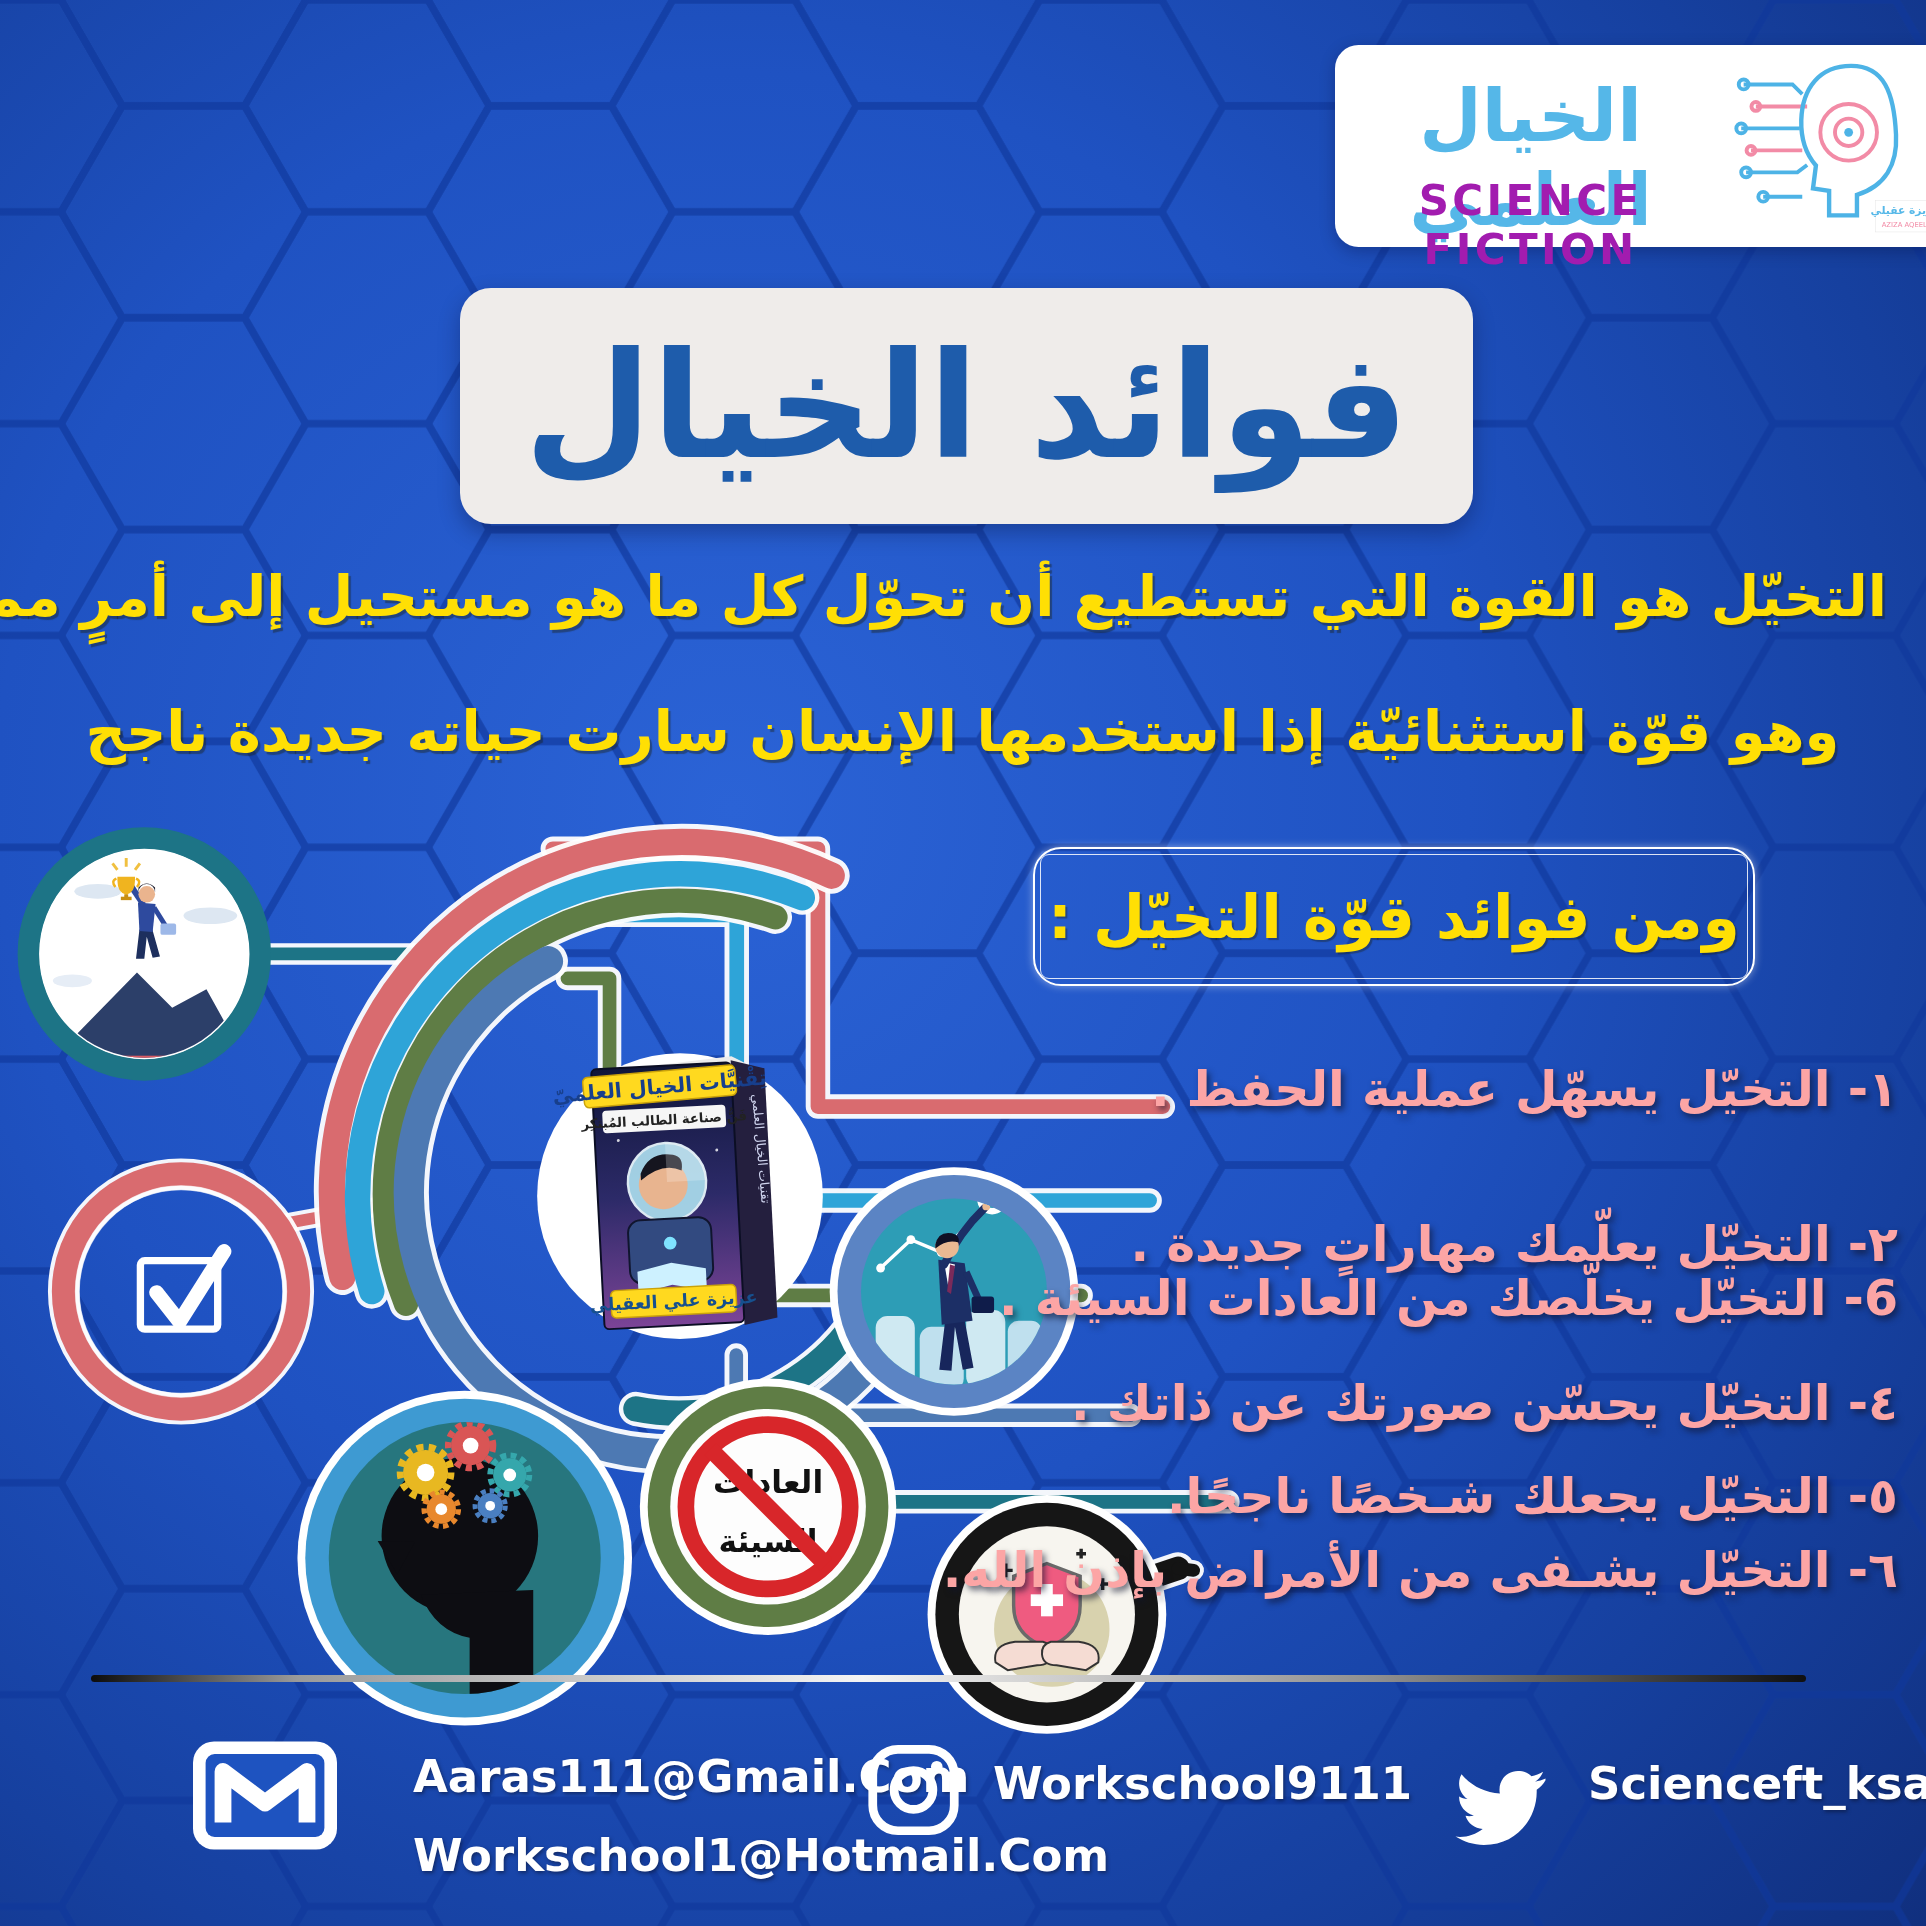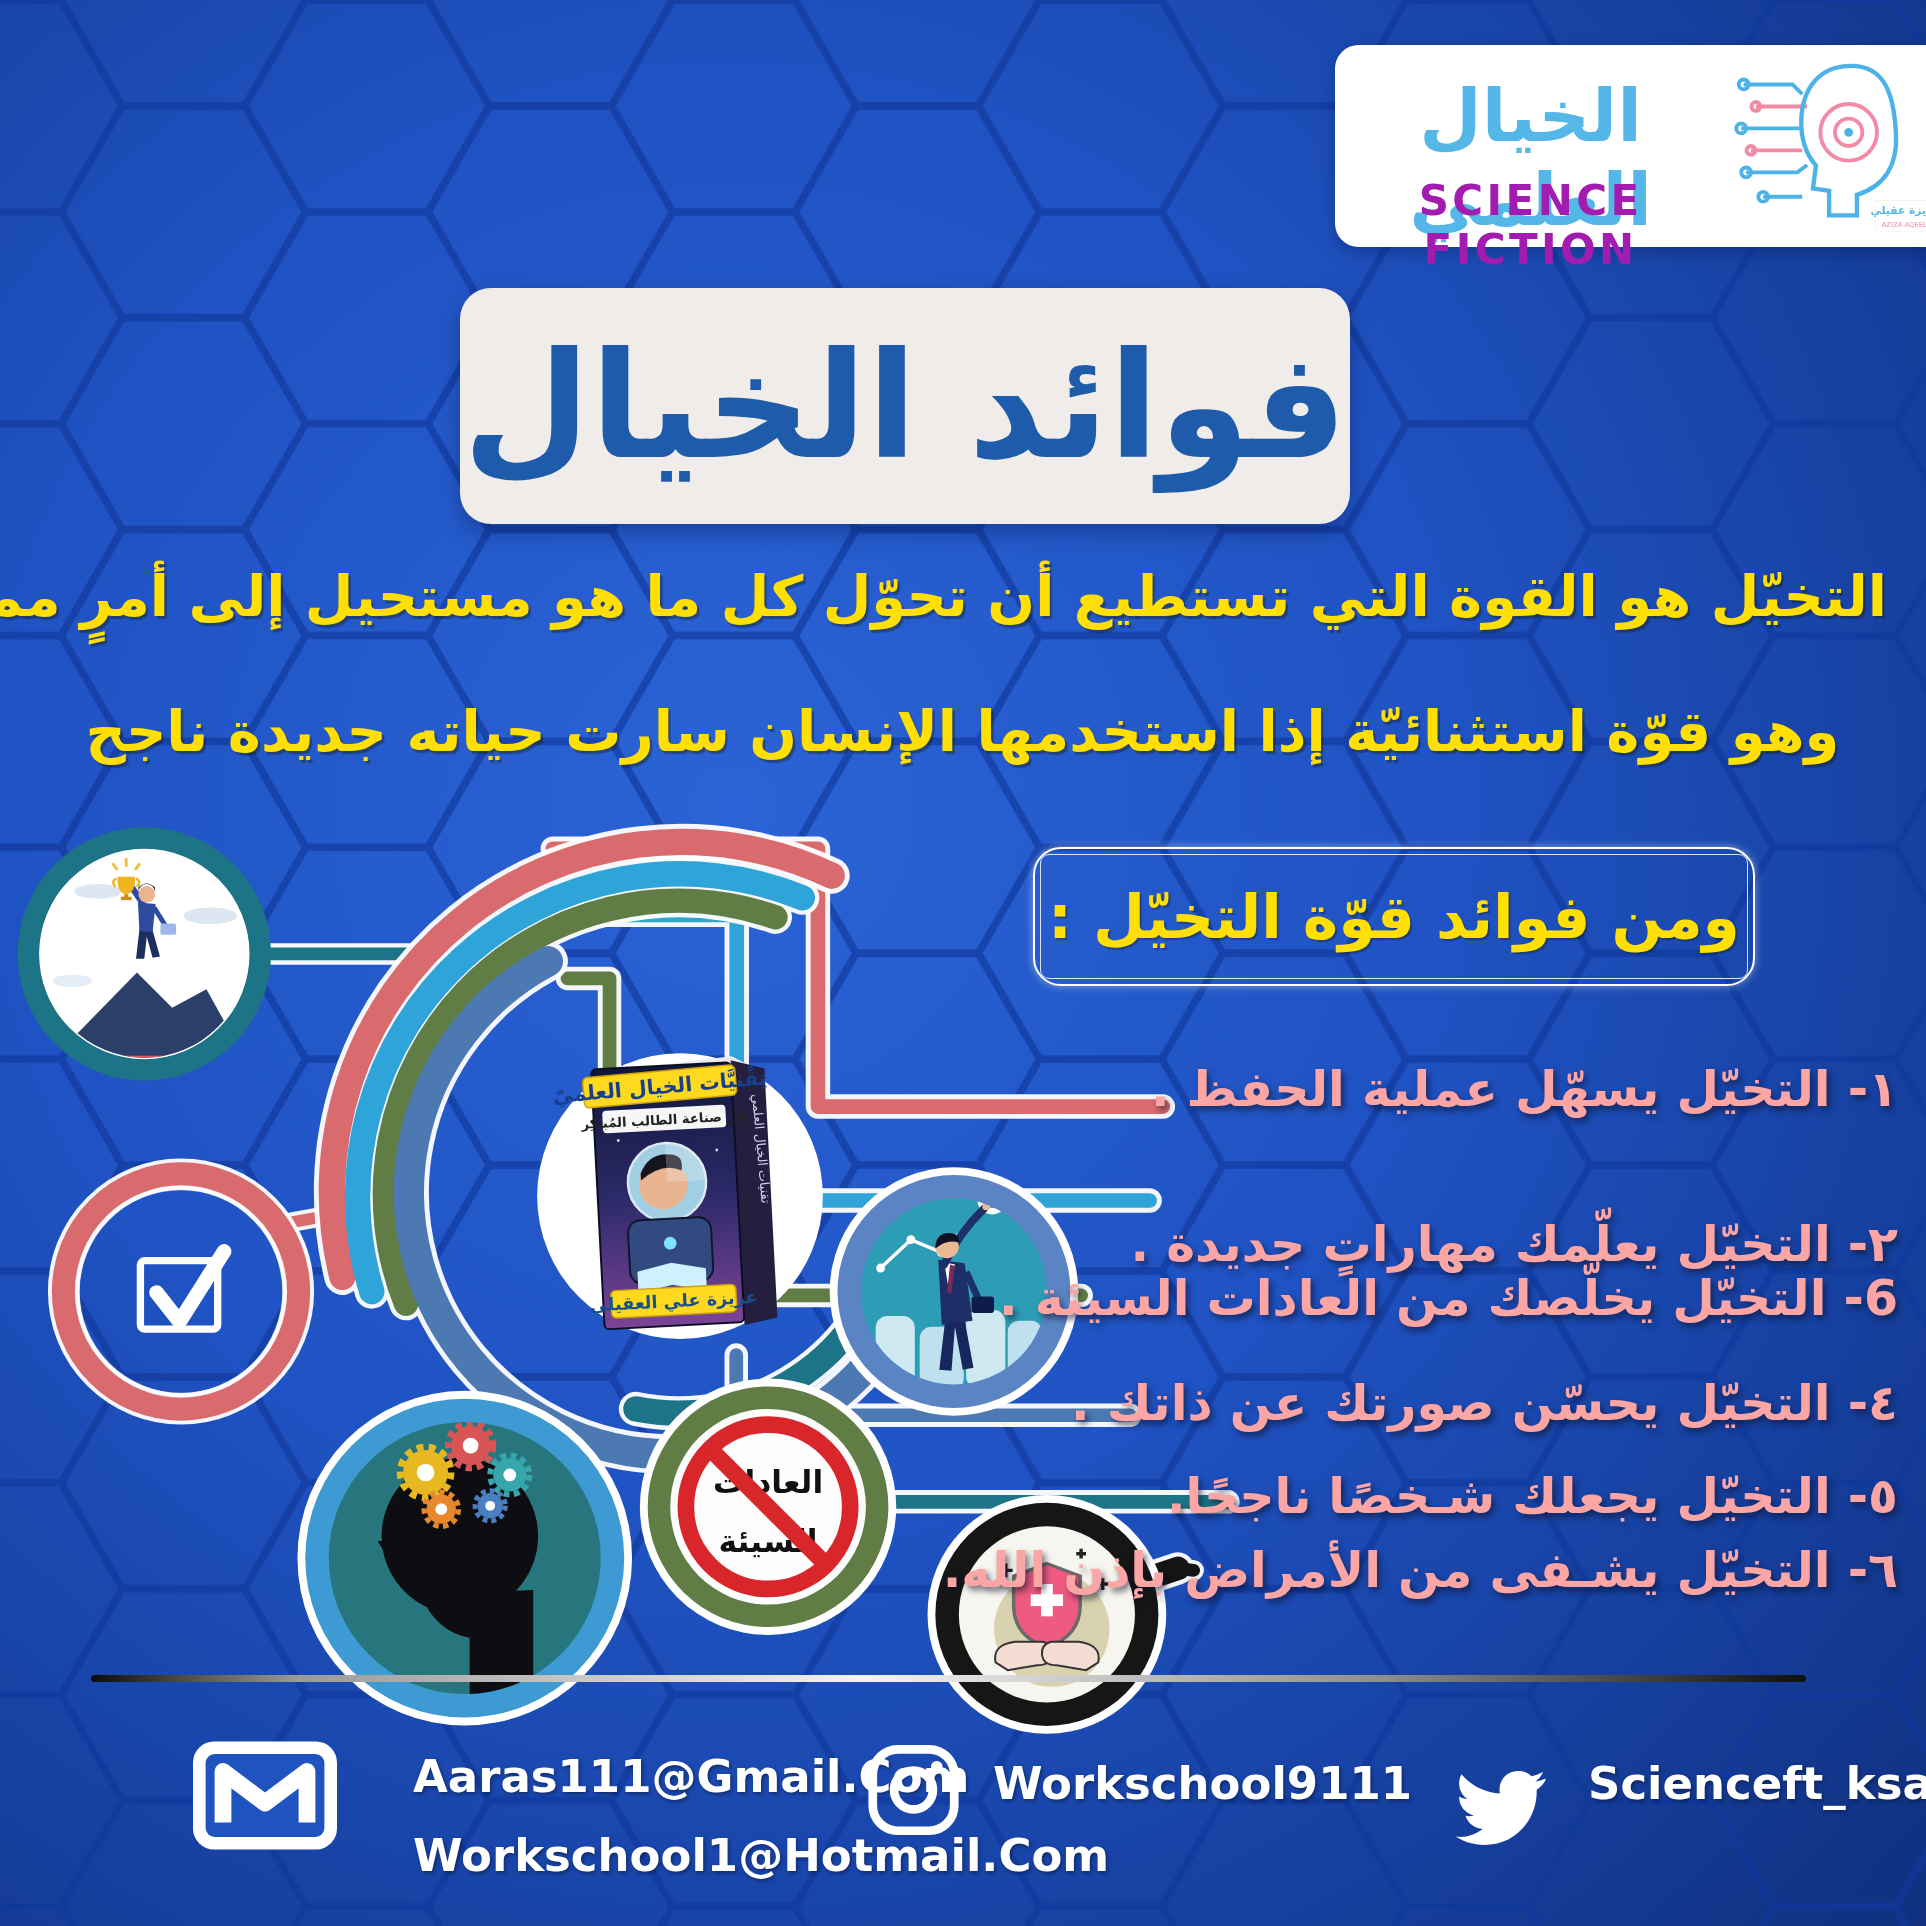--- a/index.html
+++ b/index.html
@@ -9,21 +9,21 @@
   #scene{position:absolute;left:0;top:0;z-index:0;}
   
   .logo-box{left:1295px;top:45px;width:613px;height:202px;background:#fff;
             border-radius:23.5px;z-index:5;box-shadow:0 4.9px 14.7px rgba(0,0,40,.25);margin-left:40px;}
   .logo-ar{position:absolute;left:19.6px;top:29px;width:352px;text-align:center;
            font-size:72px;font-weight:bold;color:#55b7e8;direction:rtl;}
   .logo-en{position:absolute;left:19.6px;top:131px;width:352px;text-align:center;
            font-size:42px;font-weight:bold;color:#a21caf;letter-spacing:3.4px;}
   .logo-head{position:absolute;right:8.8px;top:9.8px;}
   
-  .title-box{left:460px;top:288px;width:890px;height:236px;background:#efecea;
+  .title-box{left:460px;top:288px;width:1013px;height:236px;background:#efecea;
              border-radius:31px;z-index:5;display:flex;align-items:center;justify-content:center;
              box-shadow:0 8.8px 21.5px rgba(0,0,30,.28);}
   .title-text{font-size:147px;font-weight:bold;color:#1e5cab;direction:rtl;white-space:nowrap;}
   
   .intro{left:38px;width:1849px;text-align:center;font-size:56px;font-weight:bold;
          color:#ffdf04;direction:rtl;z-index:5;white-space:nowrap;
          text-shadow:2.4px 2.9px 1px rgba(25,25,0,.38);}
   .intro-1{top:564px;}
   .intro-2{top:699px;}
   

